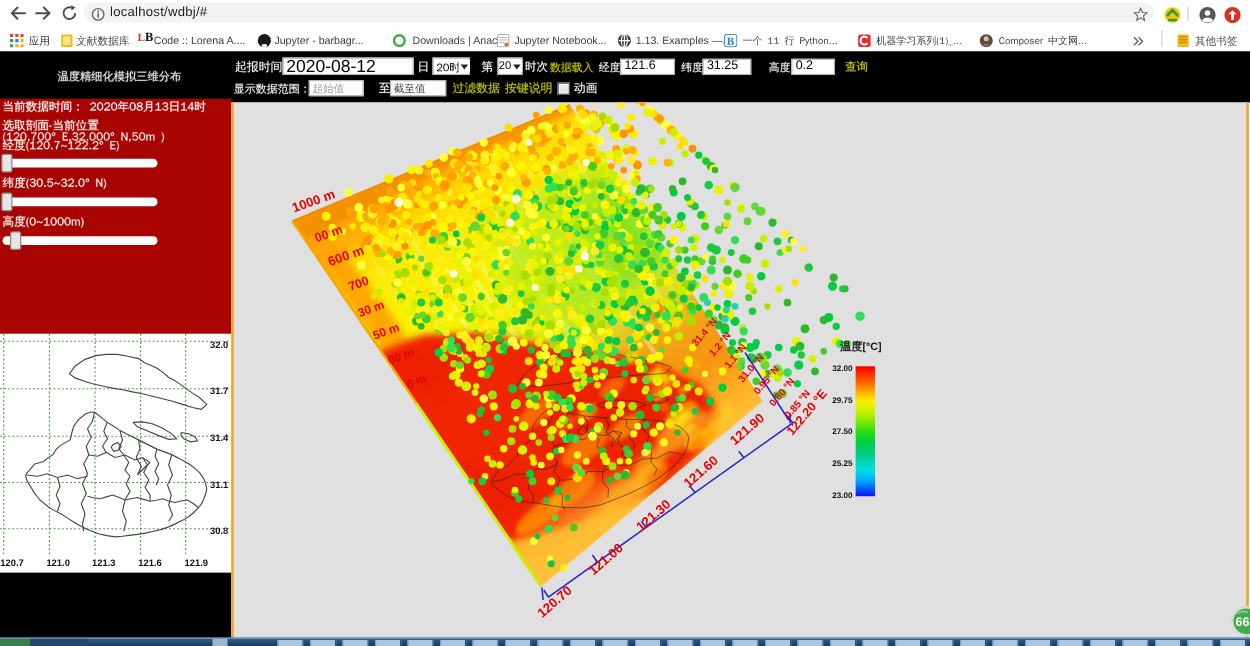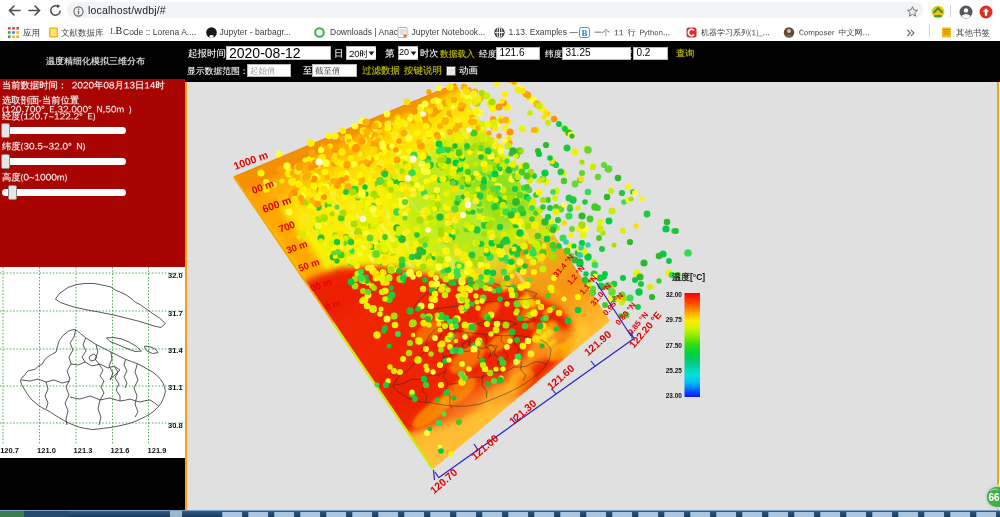--- a/index.html
+++ b/index.html
@@ -61,21 +61,21 @@
   </svg>
 <svg class="abs" style="left:48px;top:27px" width="11" height="11" viewBox="0 0 11 11">
 <rect x="1" y="0.5" width="9" height="10" rx="1" fill="#f5b915"></rect>
     <rect x="2.5" y="2" width="6" height="7" fill="#fce38a"></rect>
   </svg>
 <svg style="position:absolute;left:61.0px;top:27.9px;overflow:visible" width="44" height="10">
     <g transform="translate(0,7.65)">
       <path d="M3.7 -1.1Q2.6 -2.6 2.2 -4.6H1.3Q0.8 -4.6 0.2 -4.6Q0.3 -4.9 0.2 -5.2Q0.8 -5.1 1.3 -5.1H6.8Q7.3 -5.1 7.8 -5.2Q7.8 -4.9 7.8 -4.6Q7.3 -4.6 6.8 -4.6H6.0Q5.8 -3.3 5.2 -2.1Q4.9 -1.6 4.5 -1.1Q5.1 -0.5 5.9 -0.1Q6.8 0.3 7.9 0.4Q7.7 0.6 7.6 1.0Q6.5 0.9 5.6 0.4Q4.8 -0.0 4.1 -0.7Q3.5 -0.1 2.6 0.4Q1.7 0.9 0.5 1.1Q0.5 0.7 0.3 0.4Q1.4 0.3 2.2 -0.2Q3.1 -0.6 3.7 -1.1ZM4.2 -5.2Q3.7 -6.0 3.0 -6.6L3.5 -7.1Q4.2 -6.4 4.8 -5.6ZM4.1 -1.6Q4.4 -1.9 4.6 -2.4Q5.1 -3.4 5.3 -4.6H2.7Q3.1 -2.8 4.1 -1.6Z M11.0 0.1Q10.7 0.1 10.4 0.1Q10.5 -0.4 10.5 -1.0V-1.3Q10.1 -1.3 9.7 -1.3Q9.8 -1.5 9.7 -1.7Q10.1 -1.7 10.5 -1.7V-2.4Q10.1 -2.4 9.7 -2.4Q9.8 -2.6 9.7 -2.8Q9.8 -2.8 9.9 -2.8L9.5 -3.6V-0.3Q9.5 0.3 9.5 0.8Q9.2 0.8 8.9 0.8Q8.9 0.3 8.9 -0.3L8.9 -4.4H10.5V-5.4H9.5Q9.1 -5.4 8.7 -5.4Q8.7 -5.6 8.7 -5.8Q9.1 -5.8 9.5 -5.8H10.5L10.4 -6.9Q10.7 -6.9 11.0 -6.9L11.0 -5.8H12.2Q12.5 -5.8 12.9 -5.8Q12.9 -5.6 12.9 -5.4Q12.5 -5.4 12.2 -5.4H11.0V-4.4H12.7V0.0Q12.7 0.9 11.4 0.9H11.4Q11.5 0.5 11.2 0.2Q11.4 0.2 11.7 0.2Q12.0 0.2 12.1 0.2Q12.2 0.1 12.2 -0.2V-4.1H11.4Q11.6 -3.9 11.9 -3.8Q11.7 -3.4 11.3 -2.8Q11.6 -2.8 11.9 -2.8Q11.9 -2.6 11.9 -2.4L11.0 -2.4L11.0 -2.4V-1.7L11.9 -1.7Q11.9 -1.5 11.9 -1.3L11.0 -1.3V-1.0Q11.0 -0.4 11.0 0.1ZM11.4 -4.1H9.5Q9.5 -3.9 9.5 -3.7L10.0 -4.0L10.6 -2.9L10.4 -2.8H10.6Q11.0 -3.3 11.4 -4.1ZM16.3 -5.2 15.9 -4.8 15.2 -6.1 15.6 -6.4ZM13.1 1.1Q12.9 0.8 12.6 0.7Q13.3 0.2 13.8 -0.7Q14.3 -1.8 14.4 -3.6H13.7Q13.3 -3.6 13.0 -3.6Q13.0 -3.8 13.0 -4.0Q13.3 -4.0 13.7 -4.0H14.4V-5.7Q14.4 -6.3 14.3 -6.9Q14.6 -6.8 14.9 -6.9Q14.9 -6.3 14.9 -5.7V-4.0H15.9Q16.2 -4.0 16.6 -4.0Q16.6 -3.8 16.6 -3.6Q16.2 -3.6 15.9 -3.6H15.0Q15.2 -2.4 15.5 -1.4Q16.0 -0.2 16.8 0.8Q16.5 0.8 16.3 1.0Q15.2 -0.3 14.8 -2.4Q14.6 -1.3 14.2 -0.4Q13.8 0.5 13.1 1.1Z M17.3 -2.0Q17.4 -2.2 17.3 -2.4Q17.7 -2.4 18.1 -2.4H18.6Q18.7 -2.8 18.8 -3.2Q19.1 -3.1 19.4 -3.0L19.2 -2.4H20.7Q20.6 -1.2 19.9 -0.3Q20.3 0.0 20.7 0.5Q20.4 0.6 20.2 0.9Q19.9 0.5 19.5 0.1Q18.7 0.8 17.6 1.0Q17.5 0.6 17.3 0.4Q18.3 0.4 19.1 -0.3Q18.6 -0.7 18.0 -1.0Q18.2 -1.5 18.4 -2.0ZM19.7 -3.2Q19.4 -3.2 19.1 -3.2Q19.2 -3.7 19.2 -4.3V-4.7Q19.0 -4.3 18.6 -3.8Q18.2 -3.3 17.5 -2.7Q17.4 -3.0 17.1 -3.1Q17.9 -3.7 18.5 -4.7H18.0Q17.6 -4.7 17.2 -4.7Q17.2 -4.9 17.2 -5.1L18.4 -5.1L17.4 -6.2L17.9 -6.6L18.9 -5.4L18.5 -5.1H19.2V-5.6Q19.2 -6.2 19.1 -6.8Q19.4 -6.7 19.7 -6.8Q19.7 -6.2 19.7 -5.6V-5.4Q20.1 -5.9 20.6 -6.7Q20.8 -6.5 21.1 -6.4Q20.8 -5.8 20.2 -5.1L21.2 -5.1Q21.2 -4.9 21.2 -4.7L20.1 -4.7L21.0 -3.6L20.5 -3.2L19.7 -4.2Q19.7 -3.7 19.7 -3.2ZM19.4 -0.7Q19.9 -1.3 20.1 -2.0H19.0L18.7 -1.2Q19.1 -1.0 19.4 -0.7ZM19.7 -4.7V-4.5L19.9 -4.7ZM19.7 -5.1H19.9Q19.8 -5.2 19.7 -5.2ZM22.1 -6.7Q22.4 -6.6 22.7 -6.6Q22.5 -5.8 22.4 -5.1L22.3 -5.0H24.1Q24.6 -5.0 25.0 -5.0Q24.9 -4.8 25.0 -4.5L24.1 -4.5Q24.0 -2.6 23.3 -1.2Q24.1 -0.1 25.3 0.4Q25.0 0.6 24.9 0.9Q23.8 0.4 23.1 -0.7Q22.3 0.6 21.0 1.2Q20.9 0.8 20.7 0.6Q22.0 0.1 22.8 -1.2Q22.1 -2.4 22.0 -3.9Q21.7 -3.2 21.2 -2.4Q21.0 -2.6 20.7 -2.7Q21.0 -3.2 21.4 -3.9Q21.7 -4.6 21.9 -5.3Q22.0 -6.0 22.1 -6.7ZM22.4 -4.5Q22.4 -3.7 22.6 -3.0Q22.8 -2.2 23.0 -1.7Q23.5 -2.9 23.6 -4.5Z M27.8 0.7Q29.0 -0.1 29.0 -2.2V-6.4H33.2V-4.6H29.5V-3.4H31.1Q31.1 -3.9 31.0 -4.3Q31.4 -4.3 31.7 -4.3Q31.6 -3.9 31.6 -3.4H32.9Q33.3 -3.4 33.7 -3.4Q33.7 -3.2 33.7 -3.0Q33.3 -3.0 32.9 -3.0H31.6V-1.9H33.1V1.0H32.5V0.3H30.2Q30.2 0.7 30.3 1.0Q29.9 1.0 29.6 1.0Q29.7 0.5 29.7 -0.1V-1.9H31.1V-3.0H29.5V-2.2Q29.5 -0.0 28.4 1.0Q28.2 0.7 27.8 0.7ZM32.5 -1.5H30.2V-0.1H32.5ZM29.5 -5.0H32.7V-6.1H29.5ZM25.5 -2.3Q26.3 -2.5 26.9 -2.8V-4.5H26.4Q26.0 -4.5 25.7 -4.5Q25.7 -4.7 25.7 -5.0Q26.0 -4.9 26.4 -4.9H26.9V-5.7Q26.9 -6.2 26.9 -6.8Q27.2 -6.8 27.5 -6.8Q27.5 -6.2 27.5 -5.7V-4.9L28.4 -5.0Q28.3 -4.7 28.4 -4.5L27.5 -4.5V-3.0L28.2 -3.4L28.3 -3.0L27.5 -2.6V0.1Q27.5 0.9 27.0 1.0Q26.5 1.2 26.1 1.2Q26.1 0.7 25.9 0.5Q26.1 0.5 26.4 0.5Q26.7 0.5 26.8 0.4Q26.9 0.4 26.9 -0.1V-2.3L26.6 -2.2L25.8 -1.7Q25.8 -2.1 25.5 -2.3Z M39.4 1.0Q39.1 1.0 38.7 1.0Q38.8 0.4 38.8 -0.2V-0.8H37.1Q36.6 -0.8 36.2 -0.7Q36.2 -1.0 36.2 -1.3Q36.6 -1.2 37.1 -1.2H38.8V-2.3H36.8V-2.8Q37.0 -2.8 37.0 -2.9Q37.2 -3.3 37.6 -4.2H37.3Q36.9 -4.2 36.4 -4.2Q36.4 -4.4 36.4 -4.7Q36.9 -4.7 37.3 -4.7H37.8Q38.0 -5.3 38.1 -5.7Q38.4 -5.5 38.8 -5.4Q38.7 -5.2 38.4 -4.7H40.8Q41.3 -4.7 41.7 -4.7Q41.7 -4.4 41.7 -4.2Q41.3 -4.2 40.8 -4.2H38.2L37.6 -2.8L38.8 -2.8Q38.8 -3.3 38.7 -3.8Q39.1 -3.8 39.4 -3.8Q39.4 -3.3 39.4 -2.8L40.5 -2.7L41.3 -2.8L41.2 -2.3L40.5 -2.3H39.4V-1.2H41.2Q41.7 -1.2 42.2 -1.3Q42.1 -1.0 42.2 -0.7Q41.7 -0.8 41.2 -0.8H39.4V-0.2Q39.4 0.4 39.4 1.0ZM34.2 0.6Q35.3 -0.0 35.3 -1.7V-6.3L38.1 -6.3L37.7 -6.7L38.1 -7.2L38.9 -6.4L38.8 -6.3L40.9 -6.3Q41.3 -6.3 41.8 -6.3Q41.8 -6.1 41.8 -5.8Q41.3 -5.8 40.9 -5.8L35.9 -5.8V-1.7Q35.9 0.1 34.8 1.0Q34.6 0.7 34.2 0.6Z" fill="#3c4043"></path>
     </g>
   </svg>
-<div class="abs" style="left:110px;top:25px;font-size:9px;font-weight:normal;color:#c0392b;font-family:'Liberation Serif',serif">L<span style="color:#111;font-size:10px">B</span></div>
+<div class="abs" style="left:110px;top:25px;font-size:9px;font-weight:bold;color:#c0392b;font-family:'Liberation Serif',serif">L<span style="color:#111;font-size:10px">B</span></div>
 <div class="abs" style="left:123px;top:27px;font-size:8.5px;color:#3c4043">Code :: Lorena A....</div>
 <svg class="abs" style="left:206px;top:27px" width="11" height="11" viewBox="0 0 11 11">
 <circle cx="5.5" cy="5.5" r="5.3" fill="#191717"></circle>
     <path d="M3.2 8.8 Q5.5 7.4 7.8 8.8 L7.2 10.4 Q5.5 11 3.8 10.4 Z" fill="#fff"></path>
   </svg>
 <div class="abs" style="left:219.5px;top:27px;font-size:8.5px;color:#3c4043">Jupyter - barbagr...</div>
 <svg class="abs" style="left:314px;top:27px" width="11" height="11" viewBox="0 0 11 11">
 <circle cx="5.5" cy="5.5" r="4.3" fill="none" stroke="#3eb049" stroke-width="2"></circle>
   </svg>
 <div class="abs" style="left:330px;top:27px;font-size:8.5px;color:#3c4043">Downloads | Anac...</div>
@@ -192,21 +192,21 @@
     </g>
   </svg>
 <div class="abs" style="left:496px;top:46.5px;width:44px;height:13.5px;background:#fff;border:1px solid #b8b8b8">
     <div style="position:absolute;left:2.5px;top:50%;transform:translateY(-52%);font-size:10px;color:#000;white-space:nowrap">121.6</div>
   </div>
 <svg style="position:absolute;left:544.5px;top:48.7px;overflow:visible" width="19" height="10">
     <g transform="translate(0,7.83)">
       <path d="M5.8 1.0Q5.5 1.0 5.2 1.0Q5.2 0.4 5.2 -0.2V-2.5H4.3Q3.9 -2.5 3.4 -2.5Q3.4 -2.8 3.4 -3.0Q3.9 -3.0 4.3 -3.0H5.2V-3.9H4.6Q4.2 -3.9 3.7 -3.9Q3.7 -4.2 3.7 -4.4Q4.1 -4.4 4.6 -4.4H5.2V-5.5H4.4Q3.9 -5.5 3.4 -5.5Q3.5 -5.8 3.4 -6.0Q3.9 -6.0 4.4 -6.0H5.2Q5.2 -6.6 5.2 -7.1Q5.5 -7.1 5.8 -7.1Q5.8 -6.6 5.8 -6.0H7.5Q7.9 -6.0 8.4 -6.0Q8.4 -5.8 8.4 -5.5Q7.9 -5.5 7.5 -5.5H5.8V-4.4H6.8Q7.3 -4.4 7.8 -4.4Q7.7 -4.2 7.8 -3.9Q7.3 -3.9 6.8 -3.9H5.8V-3.0H7.9V-0.5Q7.9 -0.2 7.7 -0.0Q7.3 0.3 6.6 0.3Q6.7 -0.1 6.5 -0.5Q6.6 -0.4 6.8 -0.4Q7.1 -0.4 7.2 -0.4Q7.3 -0.4 7.3 -0.6V-2.5H5.8V-0.2Q5.8 0.4 5.8 1.0ZM0.3 0.3Q0.3 -0.1 0.1 -0.4Q0.6 -0.4 1.3 -0.5Q1.9 -0.6 3.3 -1.1L3.3 -0.6Q2.0 -0.2 1.4 -0.0Q0.8 0.2 0.3 0.3ZM1.8 -7.0Q2.1 -6.8 2.4 -6.7Q2.2 -6.2 1.7 -5.4L1.0 -4.3L1.8 -4.4L2.1 -4.5Q2.3 -4.9 2.5 -5.3Q2.8 -5.1 3.2 -5.0Q3.1 -4.8 2.9 -4.5Q2.7 -4.2 2.1 -3.3Q1.4 -2.4 1.2 -2.1L2.7 -2.3L3.2 -2.4L3.1 -1.9L2.7 -1.9L0.3 -1.6L0.2 -2.0Q0.4 -2.0 0.5 -2.2Q1.1 -2.8 1.8 -4.0L0.1 -3.7L0.1 -4.2Q0.2 -4.2 0.3 -4.3Q1.1 -5.4 1.6 -6.6Q1.7 -6.8 1.8 -7.0Z M11.2 -2.0Q11.3 -2.3 11.2 -2.5Q11.7 -2.5 12.1 -2.5H15.8Q15.3 -1.2 14.2 -0.3Q14.7 -0.0 15.2 0.1Q16.0 0.4 16.9 0.3Q16.7 0.6 16.7 1.0Q15.1 1.0 13.8 0.1Q12.4 1.0 10.8 1.0Q10.7 0.6 10.5 0.3Q12.0 0.5 13.3 -0.3Q12.5 -1.0 12.0 -2.0Q11.6 -2.0 11.2 -2.0ZM16.0 -4.9Q16.5 -4.9 16.9 -4.9Q16.9 -4.7 16.9 -4.5Q16.5 -4.5 16.0 -4.5H15.2Q15.2 -3.5 15.2 -3.1H12.1Q12.1 -3.8 12.1 -4.5H11.7Q11.3 -4.5 10.8 -4.5Q10.9 -4.7 10.8 -4.9Q11.3 -4.9 11.7 -4.9H12.1Q12.1 -5.4 12.1 -5.9Q12.4 -5.8 12.8 -5.9Q12.7 -5.4 12.7 -4.9H14.6Q14.6 -5.4 14.6 -5.8Q14.9 -5.8 15.3 -5.8Q15.2 -5.4 15.2 -4.9ZM10.1 -6.4H13.3L12.8 -6.9L13.2 -7.4L13.9 -6.8L13.7 -6.4H16.1Q16.5 -6.4 17.0 -6.5Q17.0 -6.2 17.0 -6.0Q16.5 -6.0 16.1 -6.0H10.7L10.7 -2.1Q10.7 -0.1 9.5 1.0Q9.3 0.7 8.9 0.7Q10.1 -0.1 10.1 -2.1ZM12.6 -2.0Q13.1 -1.2 13.8 -0.6Q14.5 -1.2 14.9 -2.0ZM12.7 -4.5Q12.7 -4.0 12.7 -3.5H14.6Q14.6 -4.0 14.6 -4.5Z" fill="#fff" stroke="#fff" stroke-width="0.2"></path>
     </g>
   </svg>
-<div class="abs" style="left:562px;top:46.5px;width:69px;height:13.5px;background:#fff;border:1px solid #b8b8b8">
+<div class="abs" style="left:562px;top:46.5px;width:39px;height:13.5px;background:#fff;border:1px solid #b8b8b8">
     <div style="position:absolute;left:2.5px;top:50%;transform:translateY(-52%);font-size:10px;color:#000;white-space:nowrap">31.25</div>
   </div>
 <svg style="position:absolute;left:614.5px;top:48.7px;overflow:visible" width="19" height="10">
     <g transform="translate(0,7.83)">
       <path d="M2.9 -0.1H2.3V-1.9H6.2V-0.3H2.9ZM7.2 0.1V-2.6H1.4L1.4 -0.1Q1.4 0.5 1.4 1.0Q1.1 1.0 0.8 1.0Q0.8 0.5 0.8 -0.1V-3.0L7.8 -3.0V0.3Q7.8 0.6 7.6 0.8Q7.2 1.1 6.3 1.1Q6.4 0.7 6.1 0.4Q6.4 0.4 6.8 0.4Q7.1 0.4 7.2 0.4Q7.2 0.3 7.2 0.1ZM2.2 -3.7Q2.3 -4.5 2.2 -5.4H6.3Q6.2 -4.5 6.3 -3.7ZM8.2 -6.5Q8.1 -6.3 8.2 -6.0Q7.7 -6.0 7.3 -6.0H4.6Q4.6 -6.0 4.5 -6.0H1.2Q0.8 -6.0 0.4 -6.0Q0.4 -6.3 0.4 -6.5Q0.8 -6.5 1.2 -6.5H3.9L3.3 -6.9L3.6 -7.4L4.9 -6.6L4.8 -6.5H7.3Q7.7 -6.5 8.2 -6.5ZM5.6 -1.5H2.9V-0.7H5.6ZM2.8 -5.0V-4.1H5.7L5.7 -5.0Z M11.2 -2.0Q11.3 -2.3 11.2 -2.5Q11.7 -2.5 12.1 -2.5H15.8Q15.3 -1.2 14.2 -0.3Q14.7 -0.0 15.2 0.1Q16.0 0.4 16.9 0.3Q16.7 0.6 16.7 1.0Q15.1 1.0 13.8 0.1Q12.4 1.0 10.8 1.0Q10.7 0.6 10.5 0.3Q12.0 0.5 13.3 -0.3Q12.5 -1.0 12.0 -2.0Q11.6 -2.0 11.2 -2.0ZM16.0 -4.9Q16.5 -4.9 16.9 -4.9Q16.9 -4.7 16.9 -4.5Q16.5 -4.5 16.0 -4.5H15.2Q15.2 -3.5 15.2 -3.1H12.1Q12.1 -3.8 12.1 -4.5H11.7Q11.3 -4.5 10.8 -4.5Q10.9 -4.7 10.8 -4.9Q11.3 -4.9 11.7 -4.9H12.1Q12.1 -5.4 12.1 -5.9Q12.4 -5.8 12.8 -5.9Q12.7 -5.4 12.7 -4.9H14.6Q14.6 -5.4 14.6 -5.8Q14.9 -5.8 15.3 -5.8Q15.2 -5.4 15.2 -4.9ZM10.1 -6.4H13.3L12.8 -6.9L13.2 -7.4L13.9 -6.8L13.7 -6.4H16.1Q16.5 -6.4 17.0 -6.5Q17.0 -6.2 17.0 -6.0Q16.5 -6.0 16.1 -6.0H10.7L10.7 -2.1Q10.7 -0.1 9.5 1.0Q9.3 0.7 8.9 0.7Q10.1 -0.1 10.1 -2.1ZM12.6 -2.0Q13.1 -1.2 13.8 -0.6Q14.5 -1.2 14.9 -2.0ZM12.7 -4.5Q12.7 -4.0 12.7 -3.5H14.6Q14.6 -4.0 14.6 -4.5Z" fill="#fff" stroke="#fff" stroke-width="0.2"></path>
     </g>
   </svg>
 <div class="abs" style="left:633px;top:46.5px;width:35px;height:13.5px;background:#fff;border:1px solid #b8b8b8">
     <div style="position:absolute;left:2.5px;top:50%;transform:translateY(-52%);font-size:10px;color:#000;white-space:nowrap">0.2</div>
   </div>

